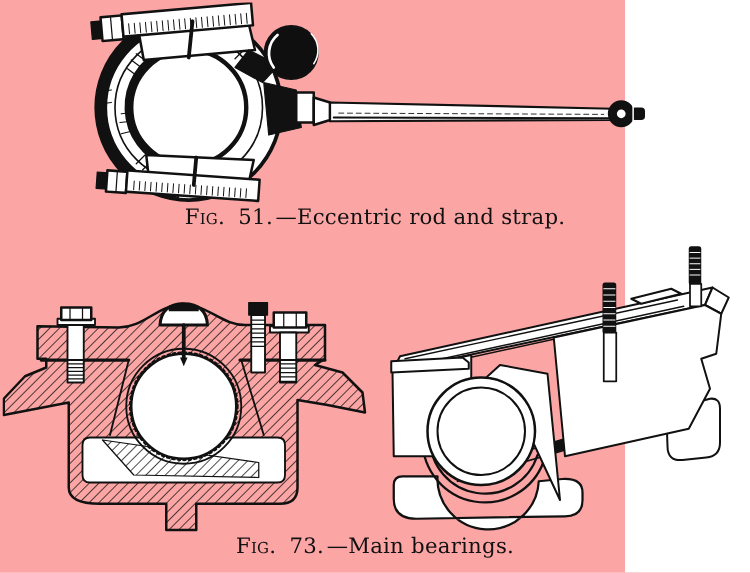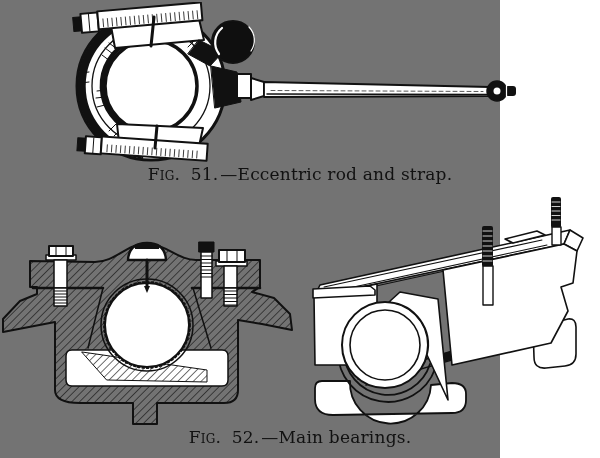--- a/index.html
+++ b/index.html
@@ -1,17 +1,17 @@
 <!DOCTYPE html>
 <html><head>
 <meta charset="utf-8">
 <style>
   html,body{margin:0;padding:0;}
   body{width:600px;height:458px;overflow:hidden;background:#fff;}
-  #page{position:relative;width:500px;height:458px;background:#737373;text-decoration:underline;}
+  #page{position:relative;width:500px;height:458px;background:#fca5a5;text-decoration:underline;}
   .art{position:absolute;}
   .caption{position:absolute;left:0;width:600px;text-align:center;
     font-family:"DejaVu Serif","Liberation Serif",serif;
     font-size:17px;line-height:22px;color:#111;letter-spacing:.2px;}
   .fig-label{font-variant:small-caps;word-spacing:5px;margin-right:2px;}
   svg{display:block;}
 </style>
 </head>
 <body>
 
@@ -177,16 +177,16 @@
       <g>
         <rect x="251" y="2" width="10" height="31" rx="2" fill="#111" stroke="none"></rect>
         <path stroke="#fff" stroke-width=".8" fill="none" d="M252,7h8 M252,11.5h8 M252,16h8 M252,20.5h8 M252,25h8"></path>
         <rect x="252" y="32" width="9" height="18" fill="#fff" stroke-width="1.4"></rect>
       </g>
       <path d="M205,44 L237,36 L245,40 L213,48 Z"></path>
     </g>
   </svg>
 
   <div class="caption" style="top:426px">
-    <span class="fig-label">Fig. 52.</span><span>—Main bearings.</span>
+    <span class="fig-label">Fig. 73.</span><span>—Main bearings.</span>
   </div>
 
 </div>
 
 </body></html>

